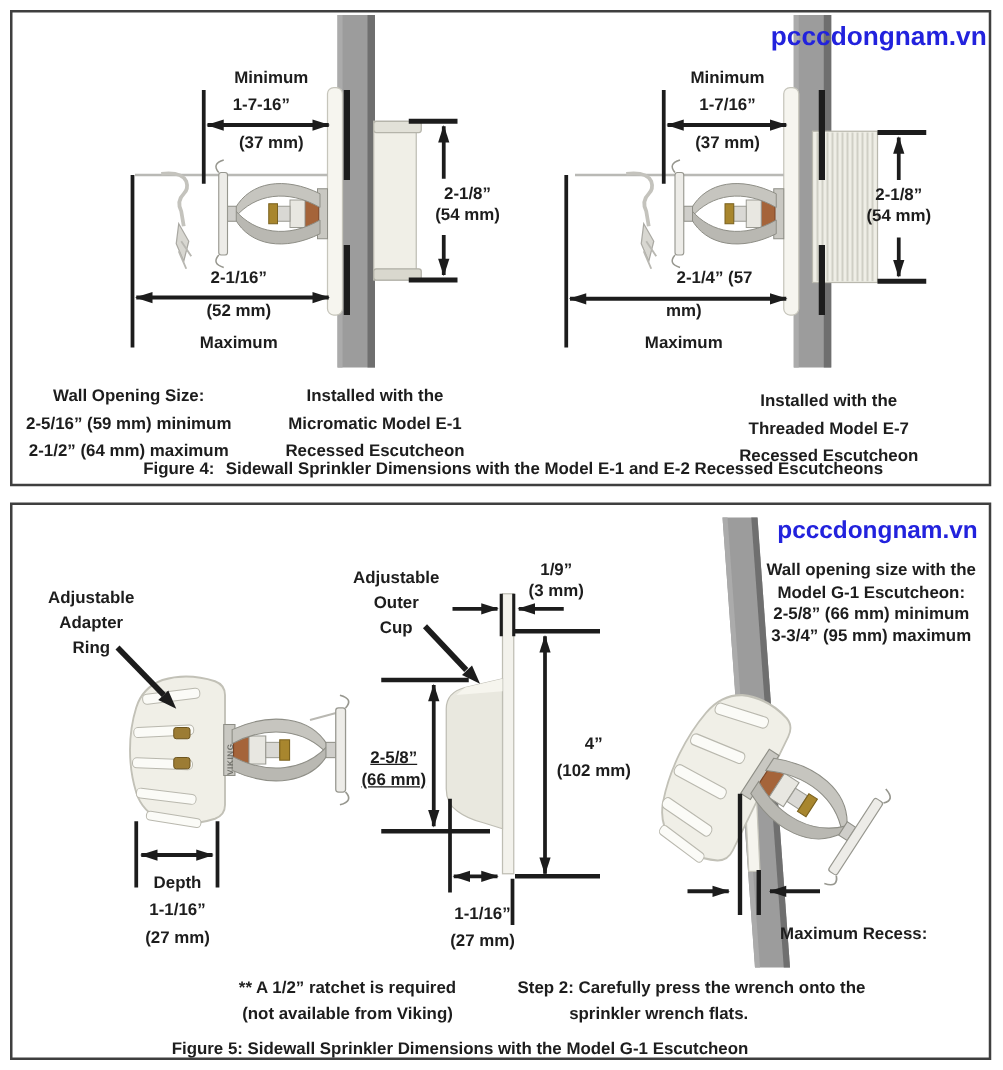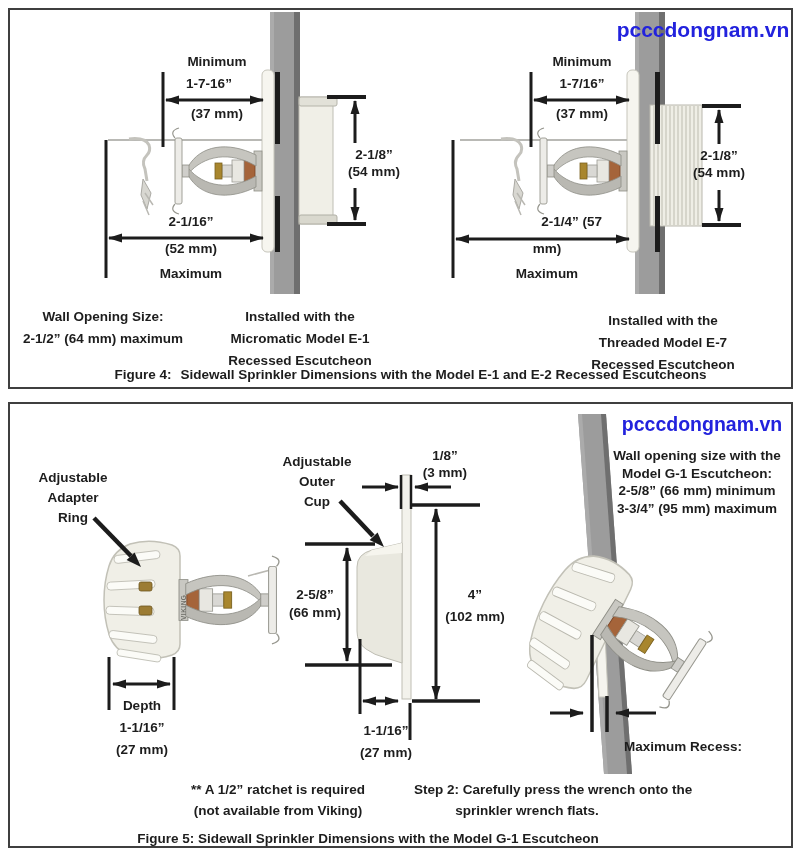--- a/index.html
+++ b/index.html
@@ -123,20 +123,21 @@
   <div class="lbl" style="left:152px;top:96px;width:110px;">(37 mm)</div>
   <div class="lbl lh16" style="left:318px;top:137px;width:92px;">
     <div>2-1/8”</div>
     <div>(54 mm)</div>
   </div>
   <div class="lbl" style="left:126px;top:204px;width:110px;">2-1/16”</div>
   <div class="lbl" style="left:126px;top:231px;width:110px;">(52 mm)</div>
   <div class="lbl" style="left:126px;top:256px;width:110px;">Maximum</div>
   <div class="lbl lh22" style="left:4px;top:296px;width:178px;">
     <div>Wall Opening Size:</div>
+    <div>2-5/16” (59 mm) minimum</div>
     <div>2-1/2” (64 mm) maximum</div>
   </div>
   <div class="lbl lh22" style="left:200px;top:296px;width:180px;">
     <div>Installed with the</div>
     <div>Micromatic Model E-1</div>
     <div>Recessed Escutcheon</div>
   </div>
 
   <div class="lbl" style="left:517px;top:44px;width:110px;">Minimum</div>
   <div class="lbl" style="left:517px;top:66px;width:110px;text-align:center;">1-7/16”</div>
@@ -256,24 +257,24 @@
     <div>1-1/16”</div>
     <div>(27 mm)</div>
   </div>
 
   <div class="lbl lh20" style="left:251px;top:48px;width:112px;">
     <div>Adjustable</div>
     <div>Outer</div>
     <div>Cup</div>
   </div>
   <div class="lbl lh16" style="left:385px;top:44px;width:100px;">
-    <div>1/8”</div>
+    <div>1/9”</div>
     <div>(3 mm)</div>
   </div>
-  <div class="lbl lh17" style="left:262px;top:182px;width:86px;">
+  <div class="lbl lh17" style="left:262px;top:193px;width:86px;text-decoration:underline;">
     <div>2-5/8”</div>
     <div>(66 mm)</div>
   </div>
   <div class="lbl lh22" style="left:425px;top:180px;width:80px;">
     <div>4”</div>
     <div>(102 mm)</div>
   </div>
   <div class="lbl lh22" style="left:336px;top:316px;width:80px;">
     <div>1-1/16”</div>
     <div>(27 mm)</div>

